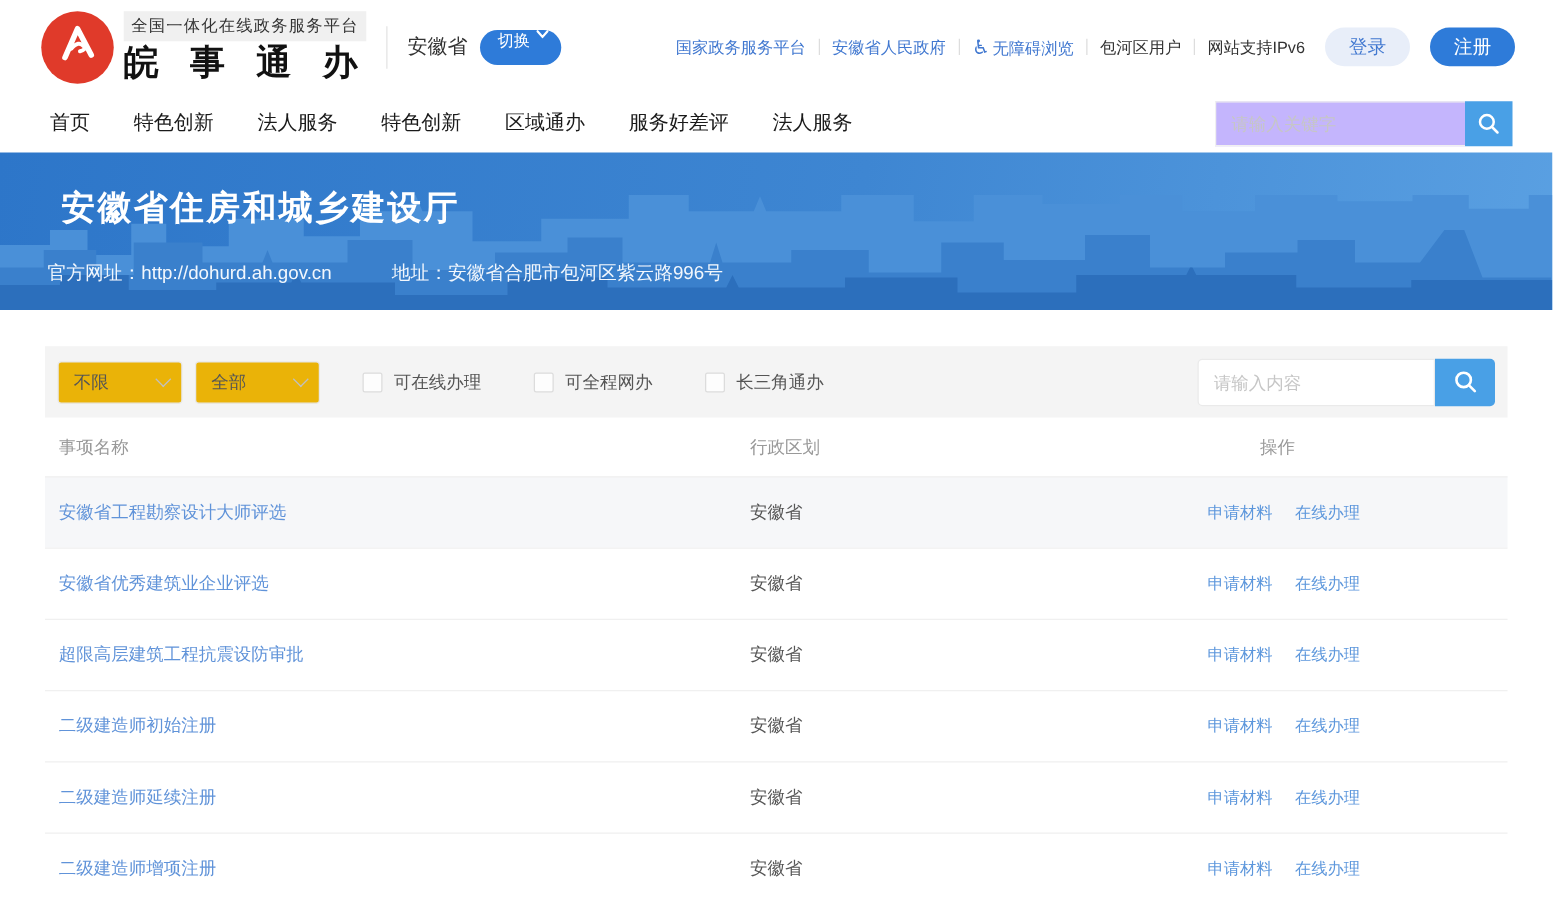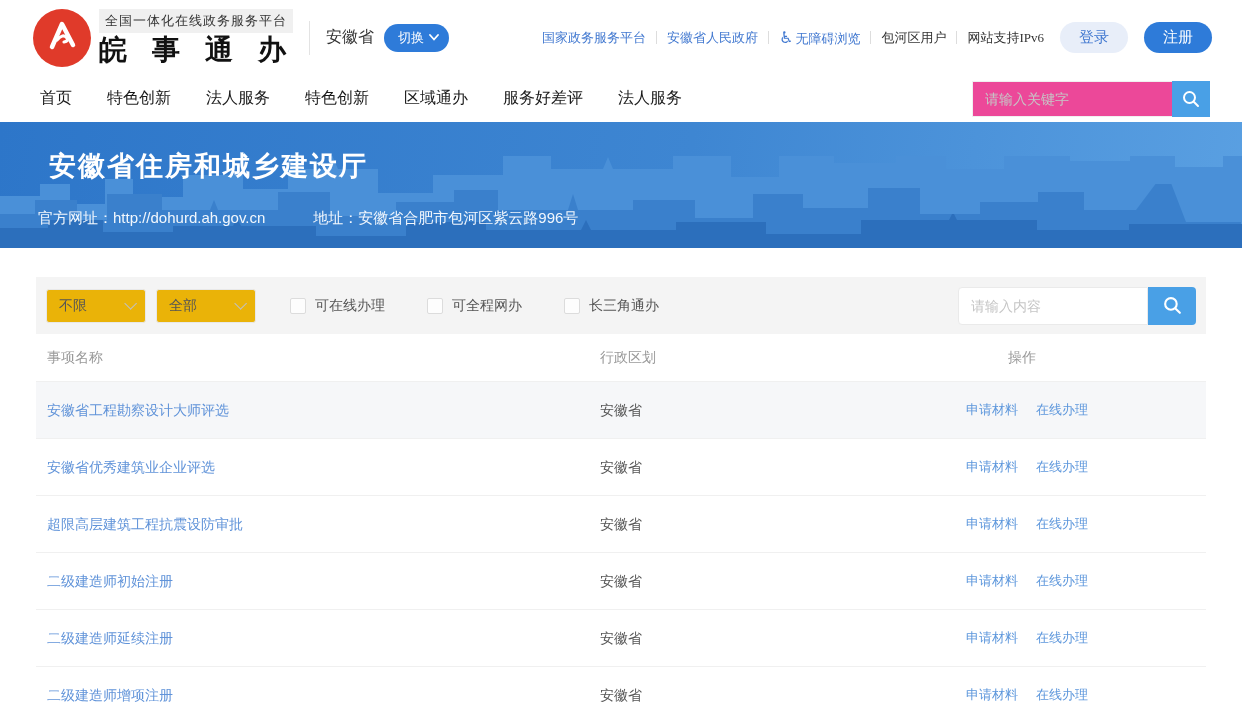--- a/index.html
+++ b/index.html
@@ -11,37 +11,37 @@
   .logo-circle { width:58px; height:58px; border-radius:50%; background:#e03a2a; flex:none;
     display:flex; align-items:center; justify-content:center; }
   .brand-block { margin-left:8px; width:198px; }
   .brand-badge { display:inline-block; background:#f0f0f0; color:#333; font-size:13px;
     padding:3px 6px; letter-spacing:1px; white-space:nowrap; }
   .brand-title { font-size:28px; font-weight:bold; color:#111; letter-spacing:25px;
     white-space:nowrap; margin-top:2px; line-height:1.1; }
   .top-divider { width:1px; height:34px; background:#e3e3e3; margin:0 16px 0 12px; }
   .region-name { font-size:16px; color:#333; margin-right:10px; }
   .switch-btn { background:#2e7bd9; color:#fff; border:none; border-radius:15px; height:28px;
-    padding:0 10px 0 14px; font-size:13px; display:flex; align-items:center; gap:5px; cursor:pointer; }
+    padding:0 10px 0 14px; font-size:13px; display:flex; align-items:flex-start; gap:5px; cursor:pointer; }
   .top-links { margin-left:auto; display:flex; align-items:center; font-size:13px; white-space:nowrap; }
   .top-link { color:#4178d0; text-decoration:none; }
-  .top-link.dark { color:#333;font-family:Liberation Serif, serif; }
+  .top-link.dark { color:#333; }
   .link-sep { width:1px; height:13px; background:#ddd; margin:0 10px; }
   .a11y-glyph { font-size:16px; margin-right:2px; }
   .pill { border:none; border-radius:16px; height:31px; padding:0 19px; font-size:15px;
     margin-left:16px; cursor:pointer; }
   .pill.login { background:#e8eef9; color:#4178d0; }
   .pill.register { background:#2e7bd9; color:#fff; }
 
   
   .navbar { height:47px; display:flex; align-items:center; padding:0 32px 0 40px; background:#fff; }
   .nav-items { display:flex; gap:35px; }
   .nav-item { font-size:16px; color:#1a1a1a; cursor:pointer; white-space:nowrap; }
   .nav-search { margin-left:auto; display:flex; }
-  .nav-search input { width:200px; height:36px; background:#ec4899; border:1px solid #f0f0f0;
+  .nav-search input { width:200px; height:36px; background:#c4b5fd; border:1px solid #f0f0f0;
     border-right:none; padding:0 12px; font-size:14px; color:#333; outline:none; }
   .nav-search input::placeholder { color:#c6c6c6; }
   .search-btn { width:38px; height:36px; background:#49a0e6; border:none; display:flex;
     align-items:center; justify-content:center; cursor:pointer; }
 
   
   .banner { position:relative; height:126px; overflow:hidden;
     background:linear-gradient(100deg,#2d76c9 0%,#3e86d2 55%,#5aa0e2 100%); }
   .banner svg.skyline { position:absolute; left:0; bottom:0; width:100%; }
   .banner-content { position:relative; z-index:2; padding:26px 0 0 38px; }

